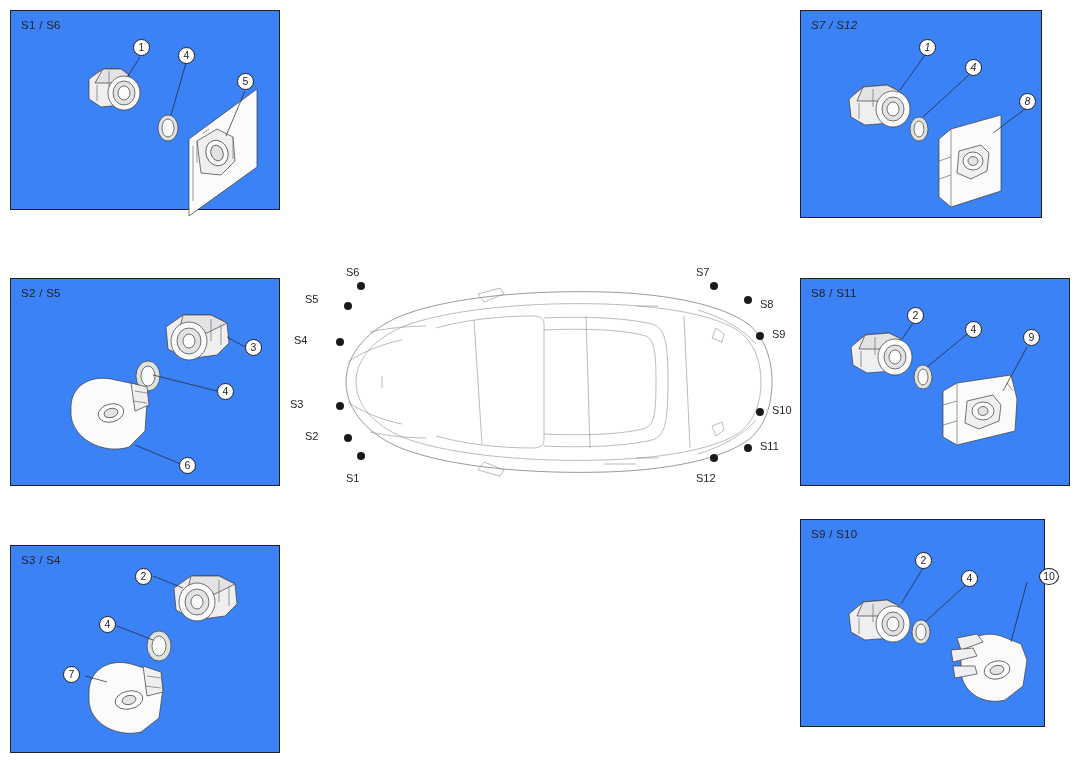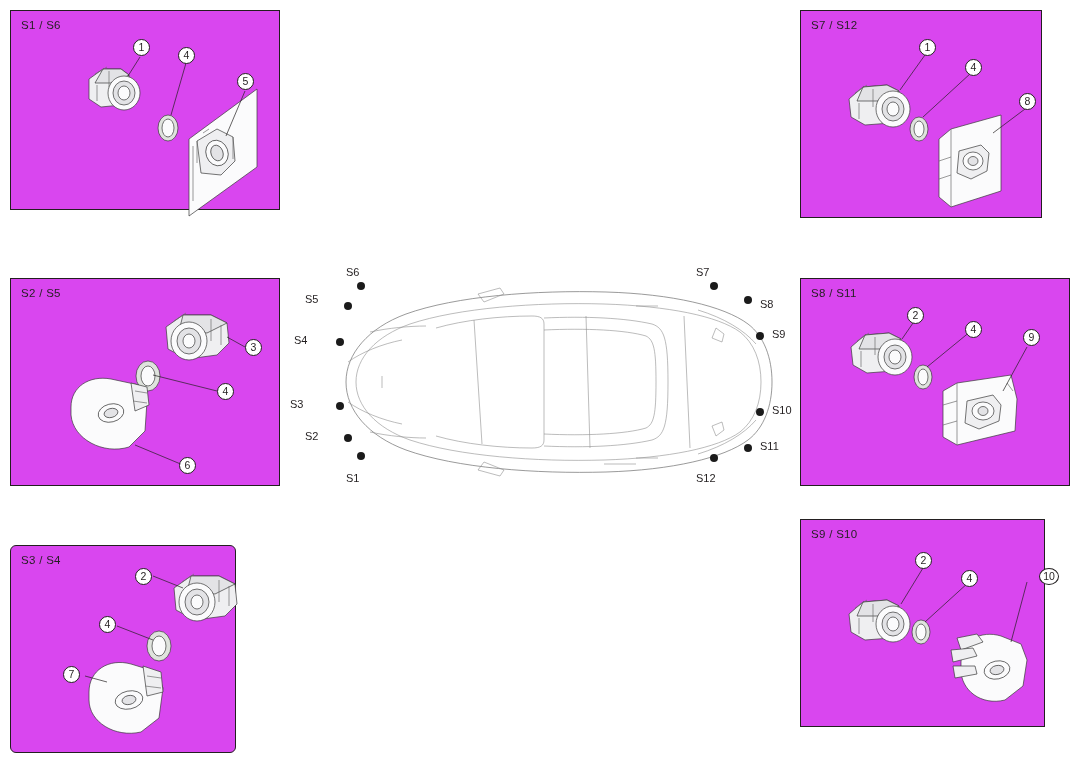--- a/index.html
+++ b/index.html
@@ -8,21 +8,21 @@
     background:#ffffff;
     font-family:"Liberation Sans", sans-serif;
     color:#231f20;
     position:relative;
     overflow:hidden;
   }
   .panel{
     position:absolute;
     border:1px solid #231f20;
     box-sizing:border-box;
-    background:#d946ef;
+    background:#3b82f6;
   }
   .panel-title{
     position:absolute;
     top:8px;left:10px;
     font-size:11.5px;
     letter-spacing:.3px;
     color:#231f20;
     white-space:nowrap;
   }
   .center-panel{
@@ -132,21 +132,21 @@
     <path class="ln" d="M234 68 L216 58"></path>
     <path class="ln" d="M206 112 L142 96"></path>
     <path class="ln" d="M172 186 L124 166"></path>
   </svg>
 
   <div class="num-circle" style="left:234px;top:60px;">3</div>
   <div class="num-circle" style="left:206px;top:104px;">4</div>
   <div class="num-circle" style="left:168px;top:178px;">6</div>
 </div>
 
-<div class="panel" style="left:10px;top:545px;width:226px;height:208px;border-radius:6px;">
+<div class="panel" style="left:10px;top:545px;width:270px;height:208px;">
   <div class="panel-title">S3 / S4</div>
 
   <svg width="270" height="208">
     <g>
       <path class="fillgrey" d="M163 42 L180 30 L208 30 L224 38 L226 58 L214 70 L184 74 L165 64 Z"></path>
       <path class="fillgrey2" d="M180 30 L208 30 L224 38 L204 48 L176 46 Z"></path>
       <ellipse class="fillwhite" cx="186" cy="56" rx="18" ry="19"></ellipse>
       <ellipse class="fillgrey2" cx="186" cy="56" rx="12" ry="13"></ellipse>
       <ellipse class="fillwhite" cx="186" cy="56" rx="6" ry="7"></ellipse>
       <path class="thin" d="M171 36 L183 28"></path>
@@ -230,21 +230,21 @@
   <div class="marker-label" style="left:60px;top:214px;">S1</div>
 
   <div class="marker-label" style="left:410px;top:8px;">S7</div>
   <div class="marker-label" style="left:474px;top:40px;">S8</div>
   <div class="marker-label" style="left:486px;top:70px;">S9</div>
   <div class="marker-label" style="left:486px;top:146px;">S10</div>
   <div class="marker-label" style="left:474px;top:182px;">S11</div>
   <div class="marker-label" style="left:410px;top:214px;">S12</div>
 </div>
 
-<div class="panel" style="left:800px;top:10px;width:242px;height:208px;">
+<div class="panel" style="left:800px;top:10px;width:242px;height:208px;font-style:italic;">
   <div class="panel-title">S7 / S12</div>
 
   <svg width="270" height="208">
     <g>
       <path class="fillgrey" d="M48 88 L62 76 L86 74 L98 80 L100 100 L90 112 L64 114 L50 106 Z"></path>
       <path class="fillgrey2" d="M62 76 L86 74 L98 80 L80 90 L56 90 Z"></path>
       <ellipse class="fillwhite" cx="92" cy="98" rx="17" ry="18"></ellipse>
       <ellipse class="fillgrey2" cx="92" cy="98" rx="11" ry="12"></ellipse>
       <ellipse class="fillwhite" cx="92" cy="98" rx="6" ry="7"></ellipse>
       <path class="thin" d="M54 82 L66 74"></path>

